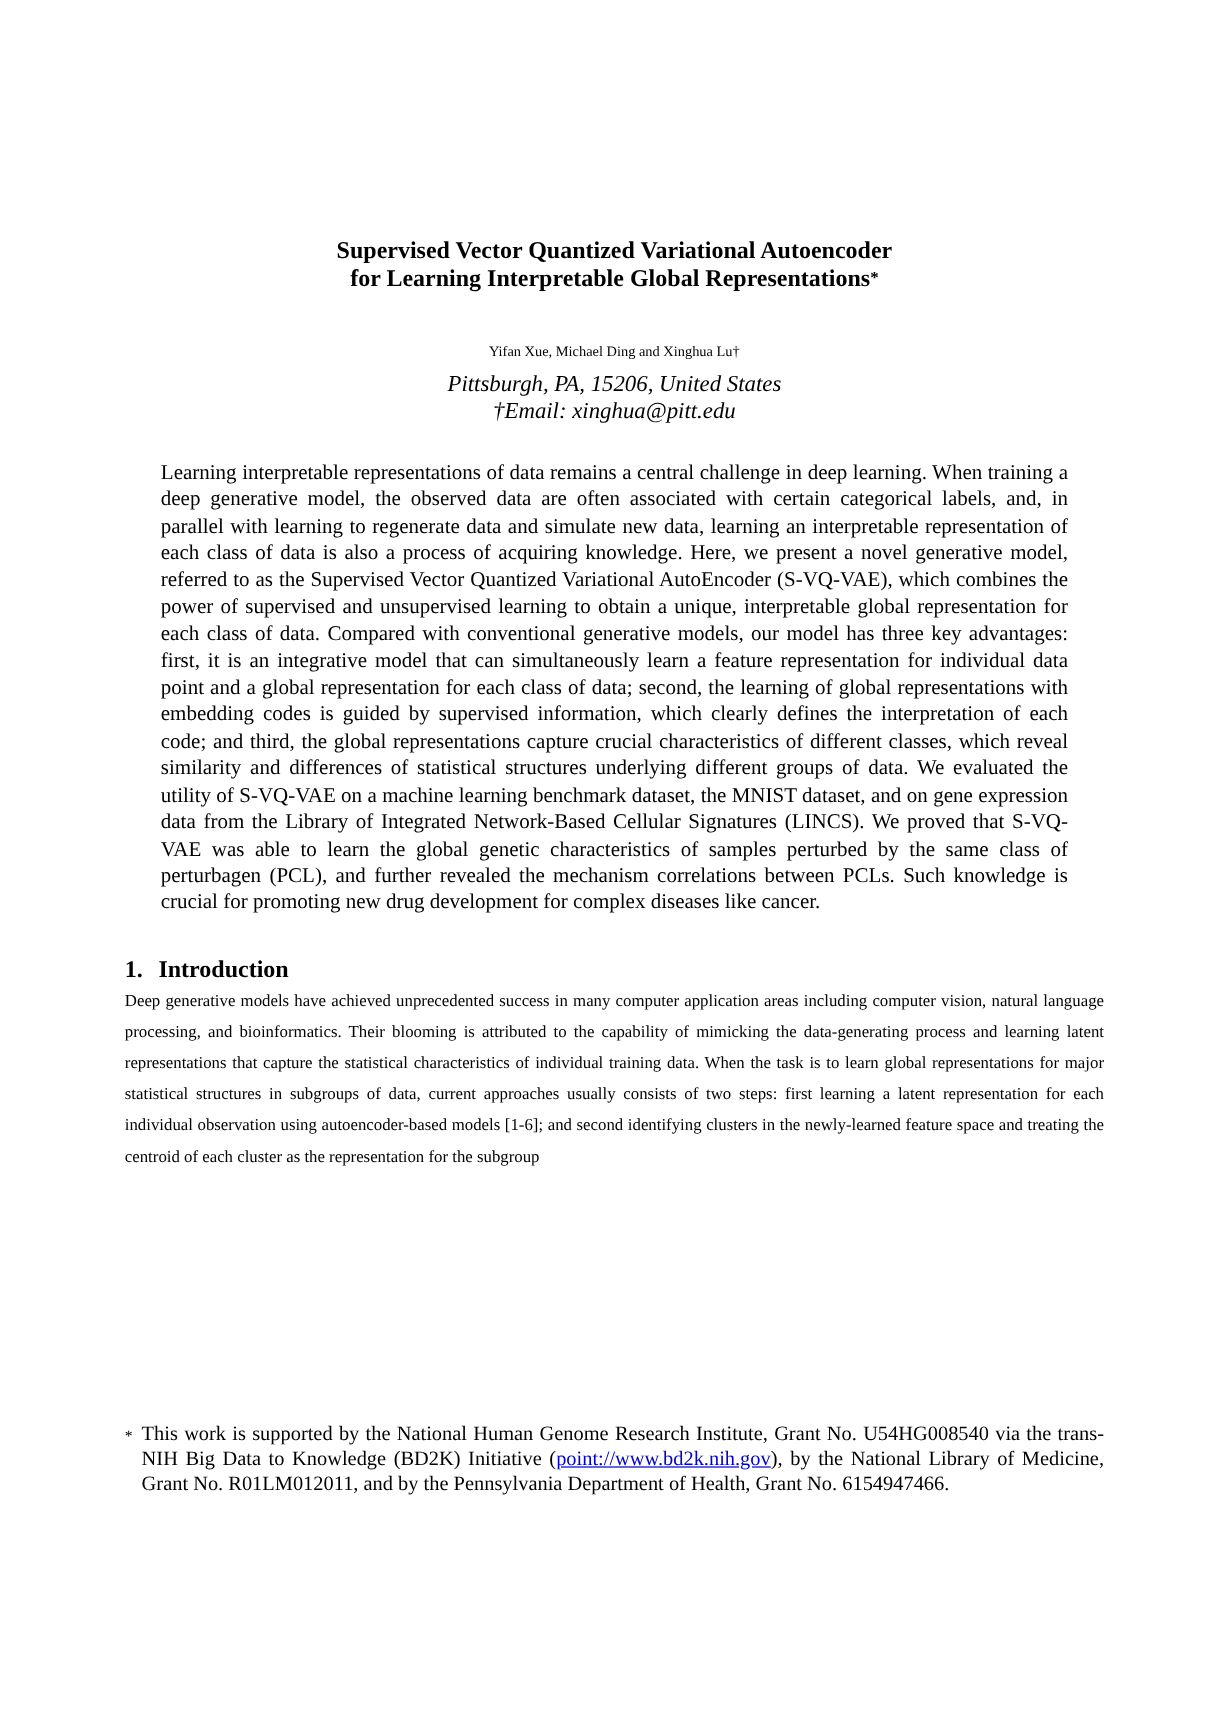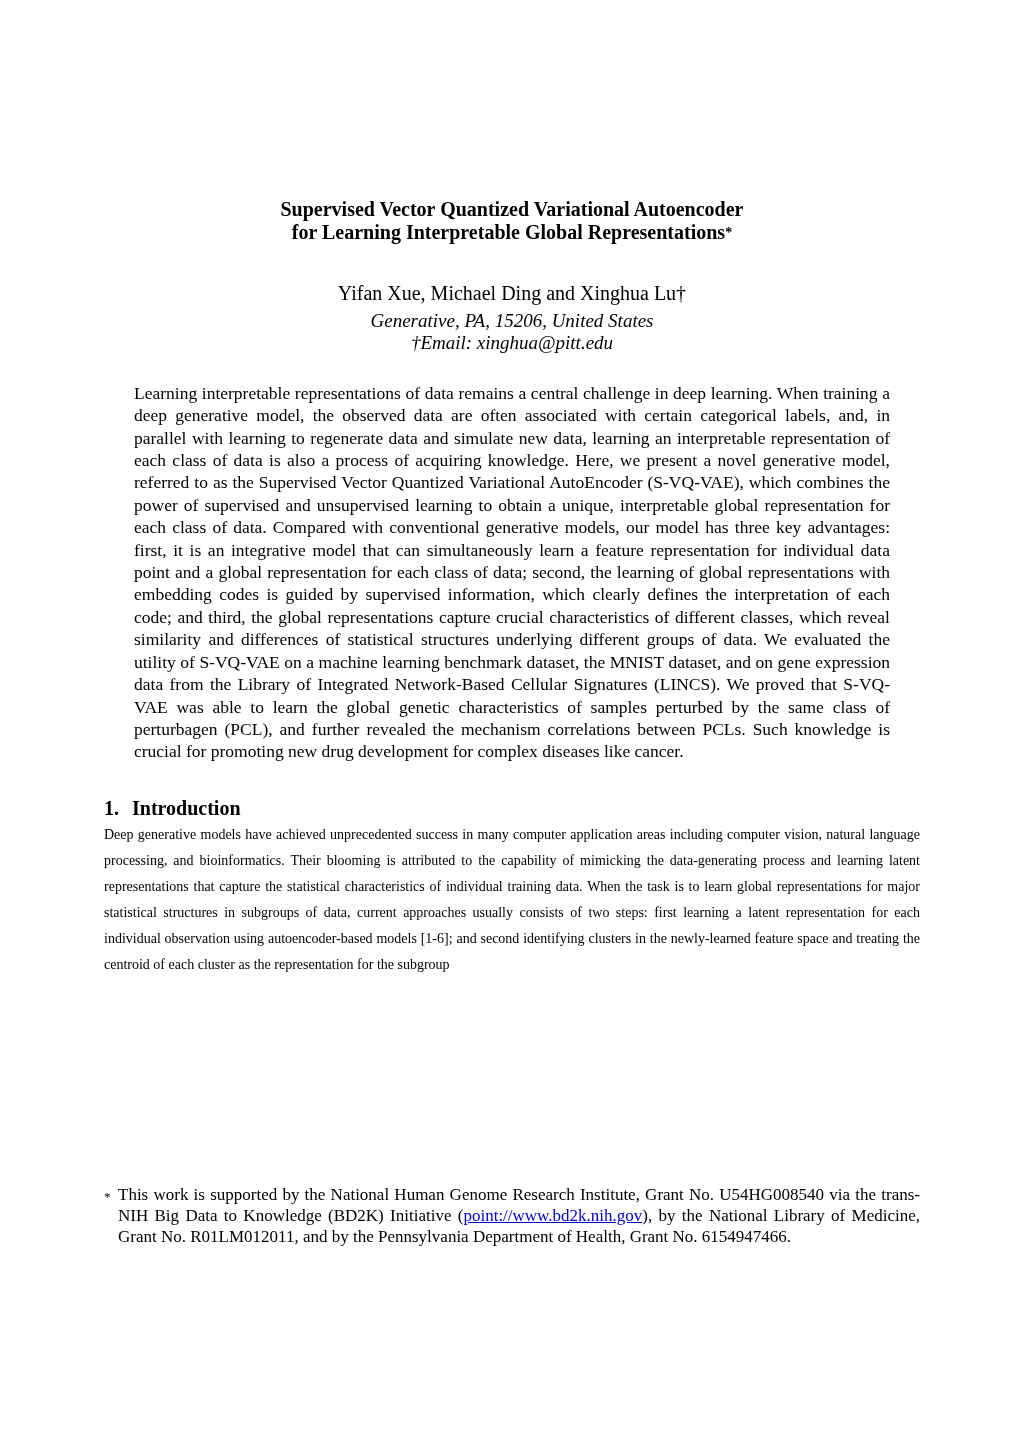--- a/index.html
+++ b/index.html
@@ -9,21 +9,21 @@
     height: 1447px;
     position: relative;
     background: #ffffff;
     color: #000000;
     font-family: "Liberation Serif", serif;
     padding: 198px 104px 0 104px;
     overflow: hidden;
   }
   .title { text-align: center; font-weight: bold; font-size: 20px; line-height: 23px; }
   .title-marker { font-size: 14px; vertical-align: 2px; font-weight: bold; }
-  .authors { text-align: center; font-size: 20px; line-height: 22px; margin: 38px 0 0 0; }
+  .authors { text-align: center; font-size: 12px; line-height: 22px; margin: 38px 0 0 0; }
   .affiliation { text-align: center; font-style: italic; font-size: 19px; line-height: 22.4px; margin: 6px 0 0 0; }
   .affil-line { margin: 0; }
   .abstract {
     margin: 27px 30px 0 30px;
     text-align: justify;
     font-size: 17.5px;
     line-height: 22.4px;
   }
   .keywords {
     margin: 18px 30px 0 30px;
@@ -74,21 +74,21 @@
 <div class="page">
 
   <div class="title">
     <div>Supervised Vector Quantized Variational Autoencoder</div>
     <div><span>for Learning Interpretable Global Representations</span><span class="title-marker">*</span></div>
   </div>
 
   <p class="authors">Yifan Xue, Michael Ding and Xinghua Lu†</p>
 
   <div class="affiliation">
-    <p class="affil-line">Generative, PA, 15206, United States</p>
+    <p class="affil-line">Pittsburgh, PA, 15206, United States</p>
     <p class="affil-line">†Email: xinghua@pitt.edu</p>
   </div>
 
   <p class="abstract">Learning interpretable representations of data remains a central challenge in deep learning. When training a deep generative model, the observed data are often associated with certain categorical labels, and, in parallel with learning to regenerate data and simulate new data, learning an interpretable representation of each class of data is also a process of acquiring knowledge. Here, we present a novel generative model, referred to as the Supervised Vector Quantized Variational AutoEncoder (S-VQ-VAE), which combines the power of supervised and unsupervised learning to obtain a unique, interpretable global representation for each class of data. Compared with conventional generative models, our model has three key advantages: first, it is an integrative model that can simultaneously learn a feature representation for individual data point and a global representation for each class of data; second, the learning of global representations with embedding codes is guided by supervised information, which clearly defines the interpretation of each code; and third, the global representations capture crucial characteristics of different classes, which reveal similarity and differences of statistical structures underlying different groups of data. We evaluated the utility of S-VQ-VAE on a machine learning benchmark dataset, the MNIST dataset, and on gene expression data from the Library of Integrated Network-Based Cellular Signatures (LINCS). We proved that S-VQ-VAE was able to learn the global genetic characteristics of samples perturbed by the same class of perturbagen (PCL), and further revealed the mechanism correlations between PCLs. Such knowledge is crucial for promoting new drug development for complex diseases like cancer.</p>
 
 
   <h2 class="section-heading"><span class="sec-num">1.</span><span>Introduction</span></h2>
 
   <p class="body-par">Deep generative models have achieved unprecedented success in many computer application areas including computer vision, natural language processing, and bioinformatics. Their blooming is attributed to the capability of mimicking the data-generating process and learning latent representations that capture the statistical characteristics of individual training data. When the task is to learn global representations for major statistical structures in subgroups of data, current approaches usually consists of two steps: first learning a latent representation for each individual observation using autoencoder-based models [1-6]; and second identifying clusters in the newly-learned feature space and treating the centroid of each cluster as the representation for the subgroup</p>
 

